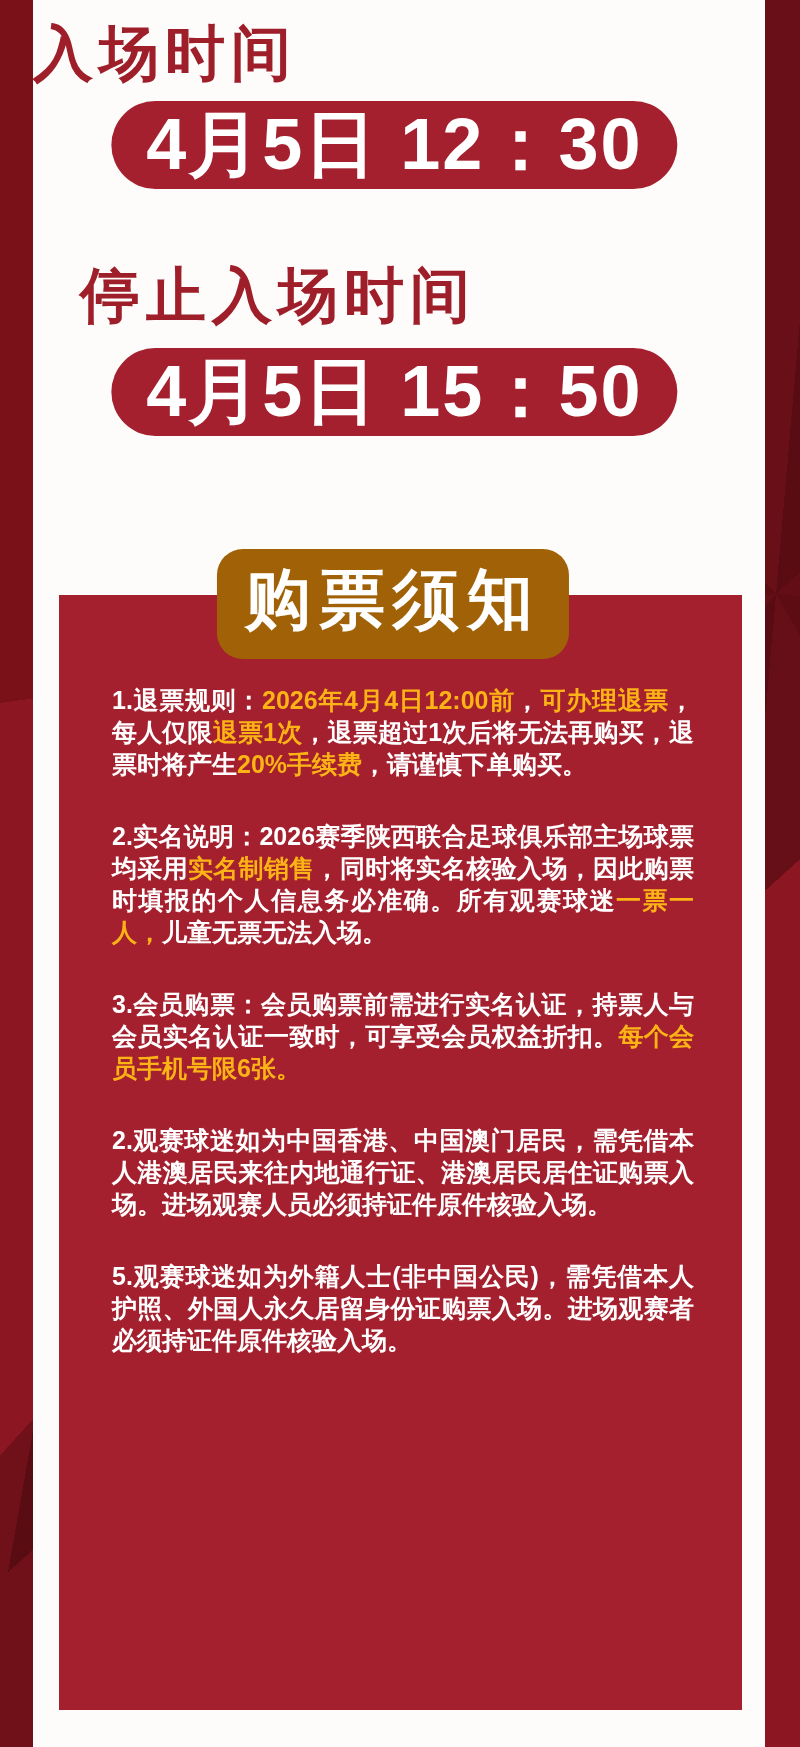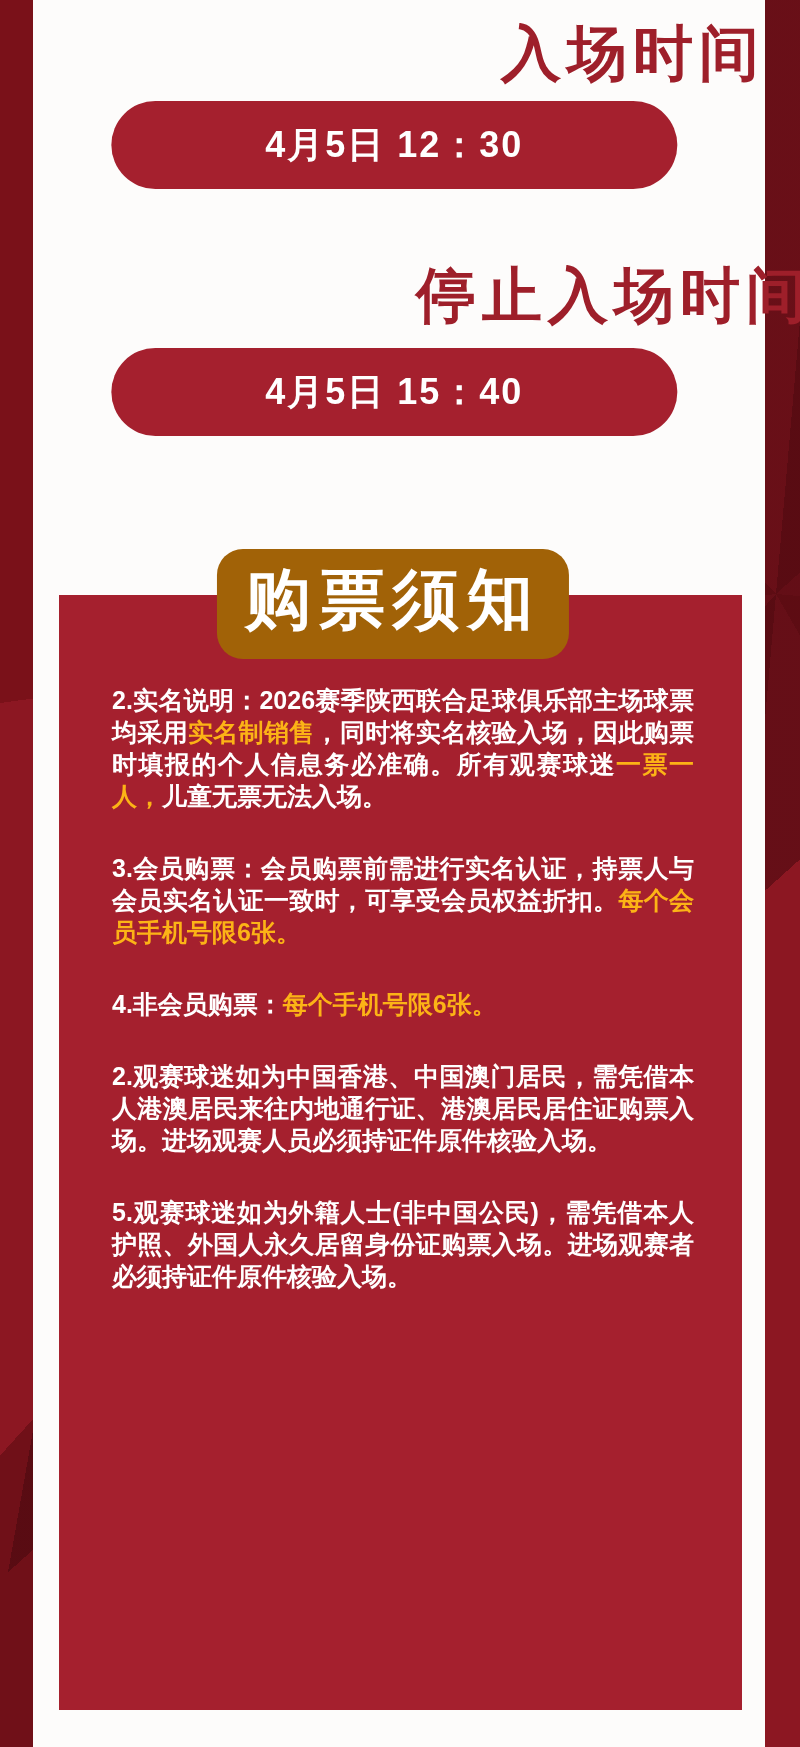--- a/index.html
+++ b/index.html
@@ -21,33 +21,33 @@
         #931823 165deg 215deg, #701018 215deg 258deg,
         #871520 258deg 305deg, #7a1119 305deg 360deg);
   }
   
   .column{
     position:absolute;top:0;bottom:0;left:33px;width:732px;
     background:#fdfcfb;
   }
   .heading{
     position:absolute;left:33px;width:732px;
-    text-align:right;
+    text-align:left;
     font-size:60px;font-weight:800;letter-spacing:6px;
     color:#9e1f2a;
     white-space:nowrap;
   }
   .heading-1{top:14px;}
   .heading-2{top:256px;margin-left:47px;}
   .pill{
     position:absolute;left:50%;transform:translateX(-51%);
     width:566px;height:88px;
     background:#a5202e;border-radius:46px;
     display:flex;align-items:center;justify-content:center;
-    color:#ffffff;font-size:36px;font-weight:800;letter-spacing:2px;
+    color:#ffffff;font-size:72px;font-weight:800;letter-spacing:2px;
     white-space:nowrap;
   }
   .pill-1{top:101px;}
   .pill-2{top:348px;}
   .notice-box{
     position:absolute;left:59px;top:595px;
     width:683px;height:1115px;
     background:#a5202e;
     box-sizing:border-box;
     padding:89px 48px 0 53px;
@@ -77,27 +77,27 @@
 
   <div class="heading heading-1">入场时间</div>
 
   <div class="pill pill-1">
     <span>4月5日 12：30</span>
   </div>
 
   <div class="heading heading-2">停止入场时间</div>
 
   <div class="pill pill-2">
-    <span>4月5日 15：40</span>
+    <span>4月5日 15：50</span>
   </div>
 
   <div class="notice-title">购票须知</div>
 
   <div class="notice-box">
     <div>
+        <p class="notice-item"><span>1.退票规则：</span><span class="hl">2026年4月4日12:00前</span><span>，</span><span class="hl">可办理退票</span><span>，每人仅限</span><span class="hl">退票1次</span><span>，退票超过1次后将无法再购买，退票时将产生</span><span class="hl">20%手续费</span><span>，请谨慎下单购买。</span></p>
         <p class="notice-item"><span>2.实名说明：2026赛季陕西联合足球俱乐部主场球票均采用</span><span class="hl">实名制销售</span><span>，同时将实名核验入场，因此购票时填报的个人信息务必准确。所有观赛球迷</span><span class="hl">一票一人，</span><span>儿童无票无法入场。</span></p>
         <p class="notice-item"><span>3.会员购票：会员购票前需进行实名认证，持票人与会员实名认证一致时，可享受会员权益折扣。</span><span class="hl">每个会员手机号限6张。</span></p>
-        <p class="notice-item"><span>4.非会员购票：</span><span class="hl">每个手机号限6张。</span></p>
         <p class="notice-item"><span>2.观赛球迷如为中国香港、中国澳门居民，需凭借本人港澳居民来往内地通行证、港澳居民居住证购票入场。进场观赛人员必须持证件原件核验入场。</span></p>
         <p class="notice-item"><span>5.观赛球迷如为外籍人士(非中国公民)，需凭借本人护照、外国人永久居留身份证购票入场。进场观赛者必须持证件原件核验入场。</span></p>
       </div>
   </div>
 </div>
 
 </body></html>

